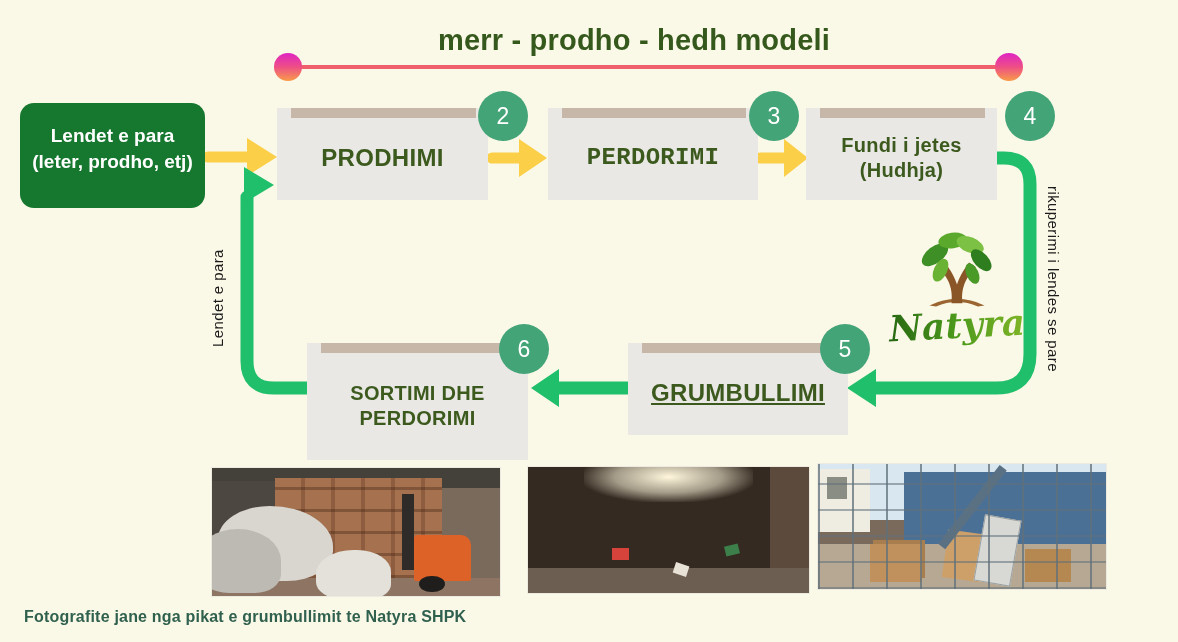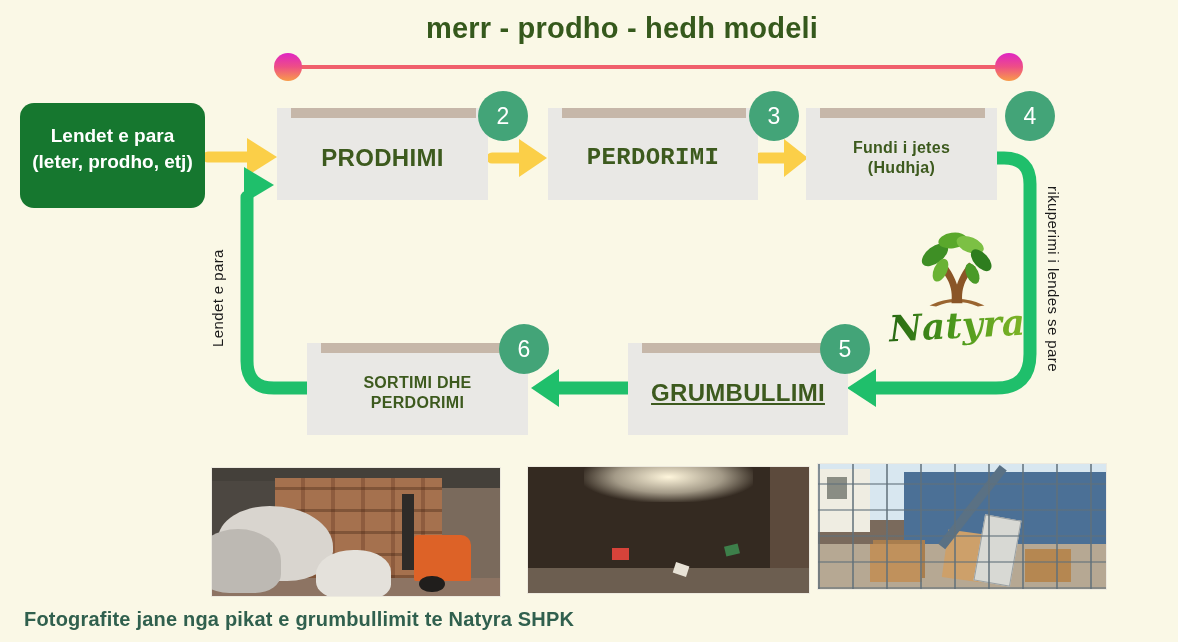--- a/index.html
+++ b/index.html
@@ -6,21 +6,21 @@
   body{
     width:1178px;height:642px;
     background:#FAF8E6;
     font-family:"Liberation Sans", sans-serif;
     overflow:hidden;position:relative;
   }
   .canvas{position:absolute;inset:0;width:1178px;height:642px;}
 
   .title{
     position:absolute;left:622px;top:12px;transform:translateX(-50%);
-    margin:0;font-size:29px;font-weight:700;color:#35591C;white-space:nowrap;
+    margin:12px;font-size:29px;font-weight:700;color:#35591C;white-space:nowrap;
     letter-spacing:.2px;
   }
 
   svg.overlay{position:absolute;left:0;top:0;pointer-events:none;}
 
   
   .source-box{
     position:absolute;left:20px;top:103px;width:185px;height:105px;
     background:#16772F;border-radius:14px;color:#fff;
     display:flex;flex-direction:column;align-items:center;justify-content:center;
@@ -31,27 +31,27 @@
   
   .stage{
     position:absolute;background:#E9E8E5;
     display:flex;flex-direction:column;align-items:center;justify-content:center;
     text-align:center;color:#3D5A1E;font-weight:700;
   }
   .stage .bar{
     position:absolute;top:0;left:14px;right:12px;height:10px;background:#C6B7A9;
   }
   .stage .lbl{font-size:24px;letter-spacing:.3px;line-height:1.25;padding-top:8px;}
-  .stage.two-line .lbl{font-size:16px;}
+  .stage.two-line .lbl{font-size:20px;}
 
   #box-prodhimi{left:277px;top:108px;width:211px;height:92px;}
   #box-perdorimi{left:548px;top:108px;width:210px;height:92px;font-family:Liberation Mono, monospace;}
   #box-fundi{left:806px;top:108px;width:191px;height:92px;}
   #box-grumbullimi{left:628px;top:343px;width:220px;height:92px;text-decoration:underline;}
-  #box-sortimi{left:307px;top:343px;width:221px;height:92px;align-items:center;}
+  #box-sortimi{left:307px;top:343px;width:221px;height:117px;align-items:center;}
 
   
   .badge{
     position:absolute;width:50px;height:50px;border-radius:50%;
     background:#43A478;color:#fff;display:flex;align-items:center;justify-content:center;
     font-size:23px;font-weight:400;z-index:5;
   }
   #badge-2{left:478px;top:91px;}
   #badge-3{left:749px;top:91px;}
   #badge-4{left:1005px;top:91px;}
@@ -132,21 +132,21 @@
   .p3-boxes3{left:72%;bottom:6%;width:16%;height:26%;background:#B58751;}
   .p3-panel{left:56%;bottom:4%;width:12%;height:52%;background:#D8D9D4;transform:rotate(10deg);border:1px solid #9AA0A2;}
   .p3-fence{left:0;top:0;width:100%;height:100%;
     background:
       repeating-linear-gradient(90deg,rgba(96,112,122,.75) 0 2px,transparent 2px 34px),
       repeating-linear-gradient(0deg,rgba(96,112,122,.55) 0 2px,transparent 2px 26px);}
   .p3-diag{left:52%;top:-6%;width:3%;height:80%;background:#5A7184;transform:rotate(38deg);}
 
   .caption{
     position:absolute;left:24px;top:608px;margin:0;
-    font-size:20px;font-weight:600;color:#30604E;letter-spacing:.2px;text-align:center;
+    font-size:16px;font-weight:600;color:#30604E;letter-spacing:.2px;text-align:center;
   }
 </style>
 </head>
 <body>
 
 <div class="canvas">
 
   <h1 class="title">merr - prodho - hedh modeli</h1>
 
   <svg class="overlay" width="1178" height="642" viewBox="0 0 1178 642">

